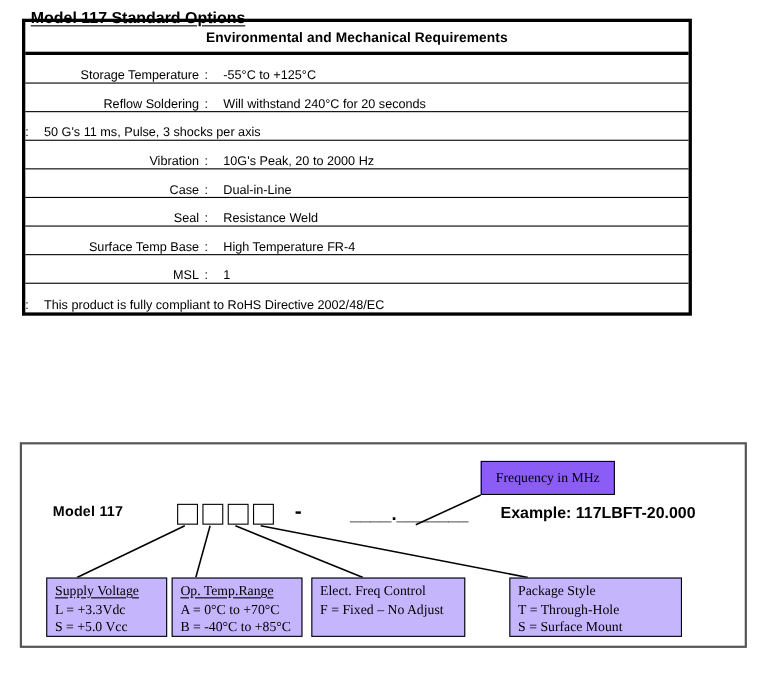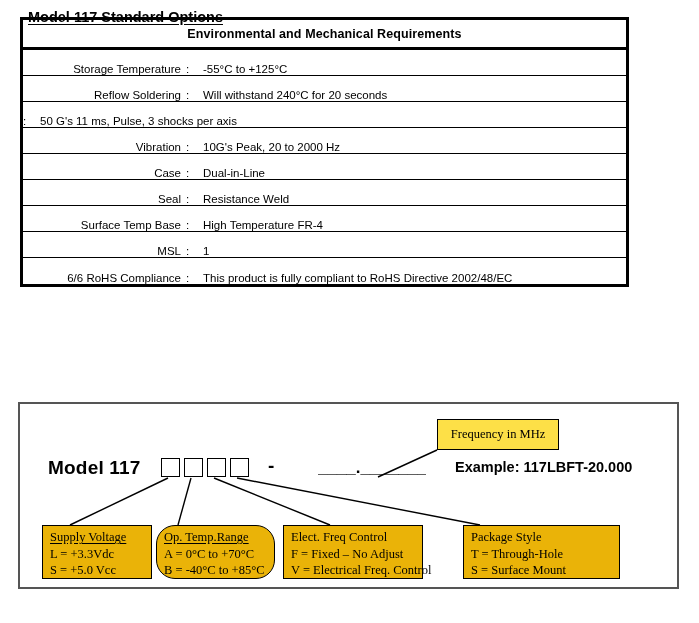--- a/index.html
+++ b/index.html
@@ -85,21 +85,21 @@
     font-weight: bold;
     text-decoration: underline;
     text-underline-offset: 2px;
   }
 
   
   #model-label {
     position: absolute;
     left: 48px;
     top: 457px;
-    font-size: 19px;
+    font-size: 13px;
     font-weight: bold;
     letter-spacing: 0.2px;
   }
   .code-box {
     position: absolute;
     width: 19px;
     height: 19px;
     border: 1.6px solid #000;
     box-sizing: border-box;
     background: #fff;
@@ -141,43 +141,43 @@
 
   
   #freq-callout {
     position: absolute;
     left: 437px;
     top: 419px;
     width: 122px;
     height: 31px;
     border: 1.3px solid #000;
     box-sizing: border-box;
-    background: #fde047;
+    background: #8b5cf6;
     font-family: "Liberation Serif", serif;
     font-size: 12.5px;
     display: flex;
     align-items: center;
     justify-content: center;
   }
 
   
   .legend-box {
     position: absolute;
     border: 1.5px solid #000;
     box-sizing: border-box;
-    background: #eab308;
+    background: #c4b5fd;
     font-family: "Liberation Serif", serif;
     font-size: 12.5px;
     line-height: 16.5px;
     padding: 3px 0 3px 7px;
     top: 525px;
     height: 54px;
   }
   #legend-box-1 { left: 42px;  width: 110px; }
-  #legend-box-2 { left: 156px; width: 119px; border-radius: 19px; }
+  #legend-box-2 { left: 156px; width: 119px; }
   #legend-box-3 { left: 283px; width: 140px; }
   #legend-box-4 { left: 463px; width: 157px; }
 
   .legend-title { white-space: nowrap; }
   .legend-title.underlined { text-decoration: underline; text-underline-offset: 1.5px; }
   .legend-line { white-space: nowrap; }
 
   #leader-svg {
     position: absolute;
     left: 0;
@@ -226,21 +226,20 @@
     <div class="spec-label">Surface Temp Base</div>
     <div class="spec-colon">:</div>
     <div class="spec-value">High Temperature FR-4</div>
   </div>
   <div class="spec-row">
     <div class="spec-label">MSL</div>
     <div class="spec-colon">:</div>
     <div class="spec-value">1</div>
   </div>
   <div class="spec-row">
-    <div class="spec-label">6/6 RoHS Compliance</div>
     <div class="spec-colon">:</div>
     <div class="spec-value">This product is fully compliant to RoHS Directive 2002/48/EC</div>
   </div>
 </div>
 
 <div id="options-panel"></div>
 
 <div id="options-title">Model 117 Standard Options</div>
 
 <svg id="leader-svg" viewBox="0 0 699 623">
@@ -274,20 +273,19 @@
 
 <div class="legend-box" id="legend-box-2">
   <div class="legend-title underlined">Op. Temp.Range</div>
   <div class="legend-line">A = 0°C to +70°C</div>
   <div class="legend-line">B = -40°C to +85°C</div>
 </div>
 
 <div class="legend-box" id="legend-box-3">
   <div class="legend-title">Elect. Freq Control</div>
   <div class="legend-line">F = Fixed – No Adjust</div>
-  <div class="legend-line">V = Electrical Freq. Control</div>
 </div>
 
 <div class="legend-box" id="legend-box-4">
   <div class="legend-title">Package Style</div>
   <div class="legend-line">T = Through-Hole</div>
   <div class="legend-line">S = Surface Mount</div>
 </div>
 
 </body></html>

